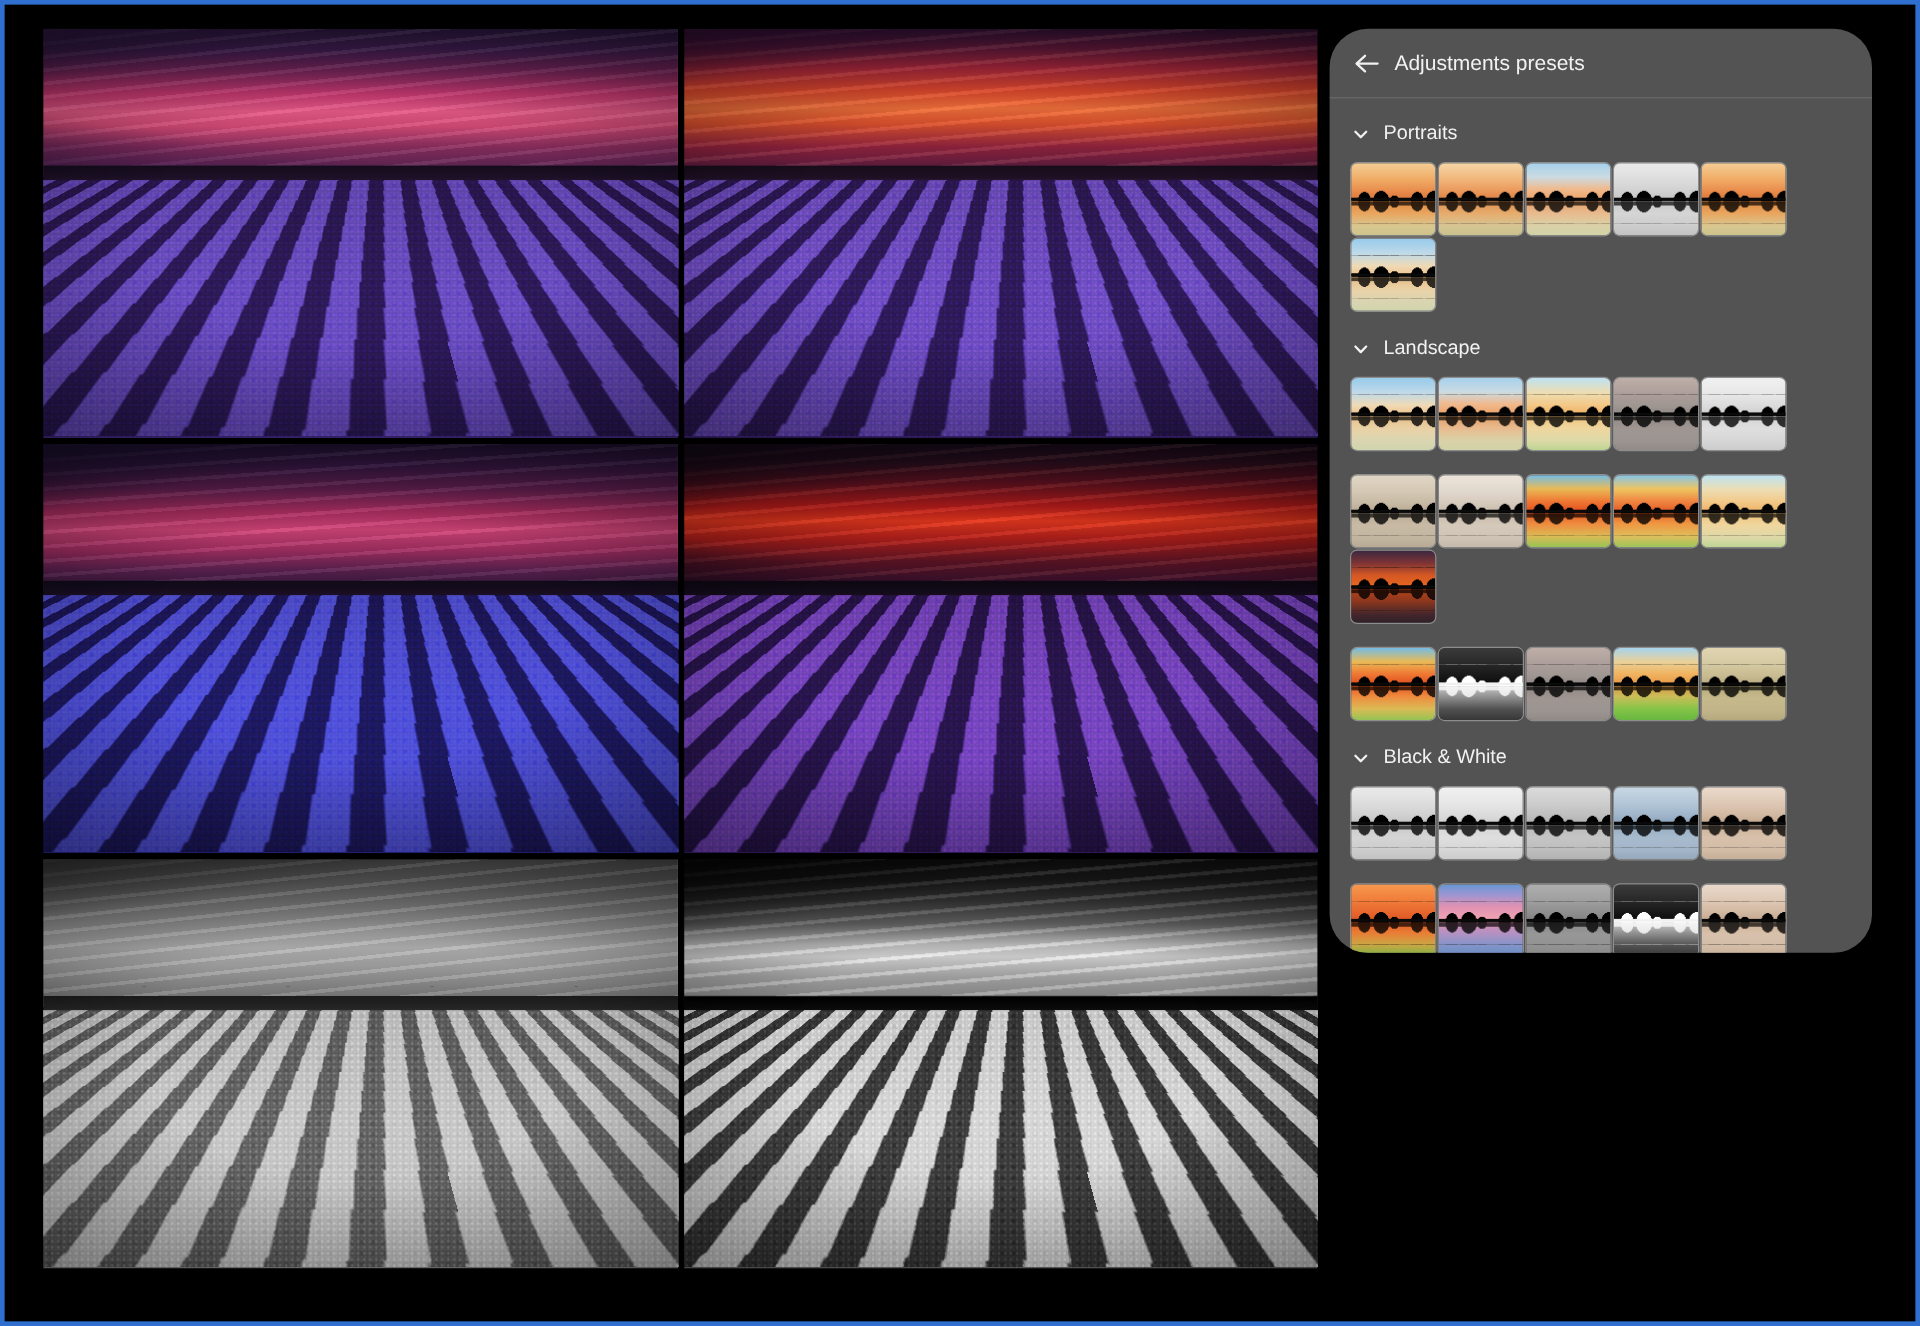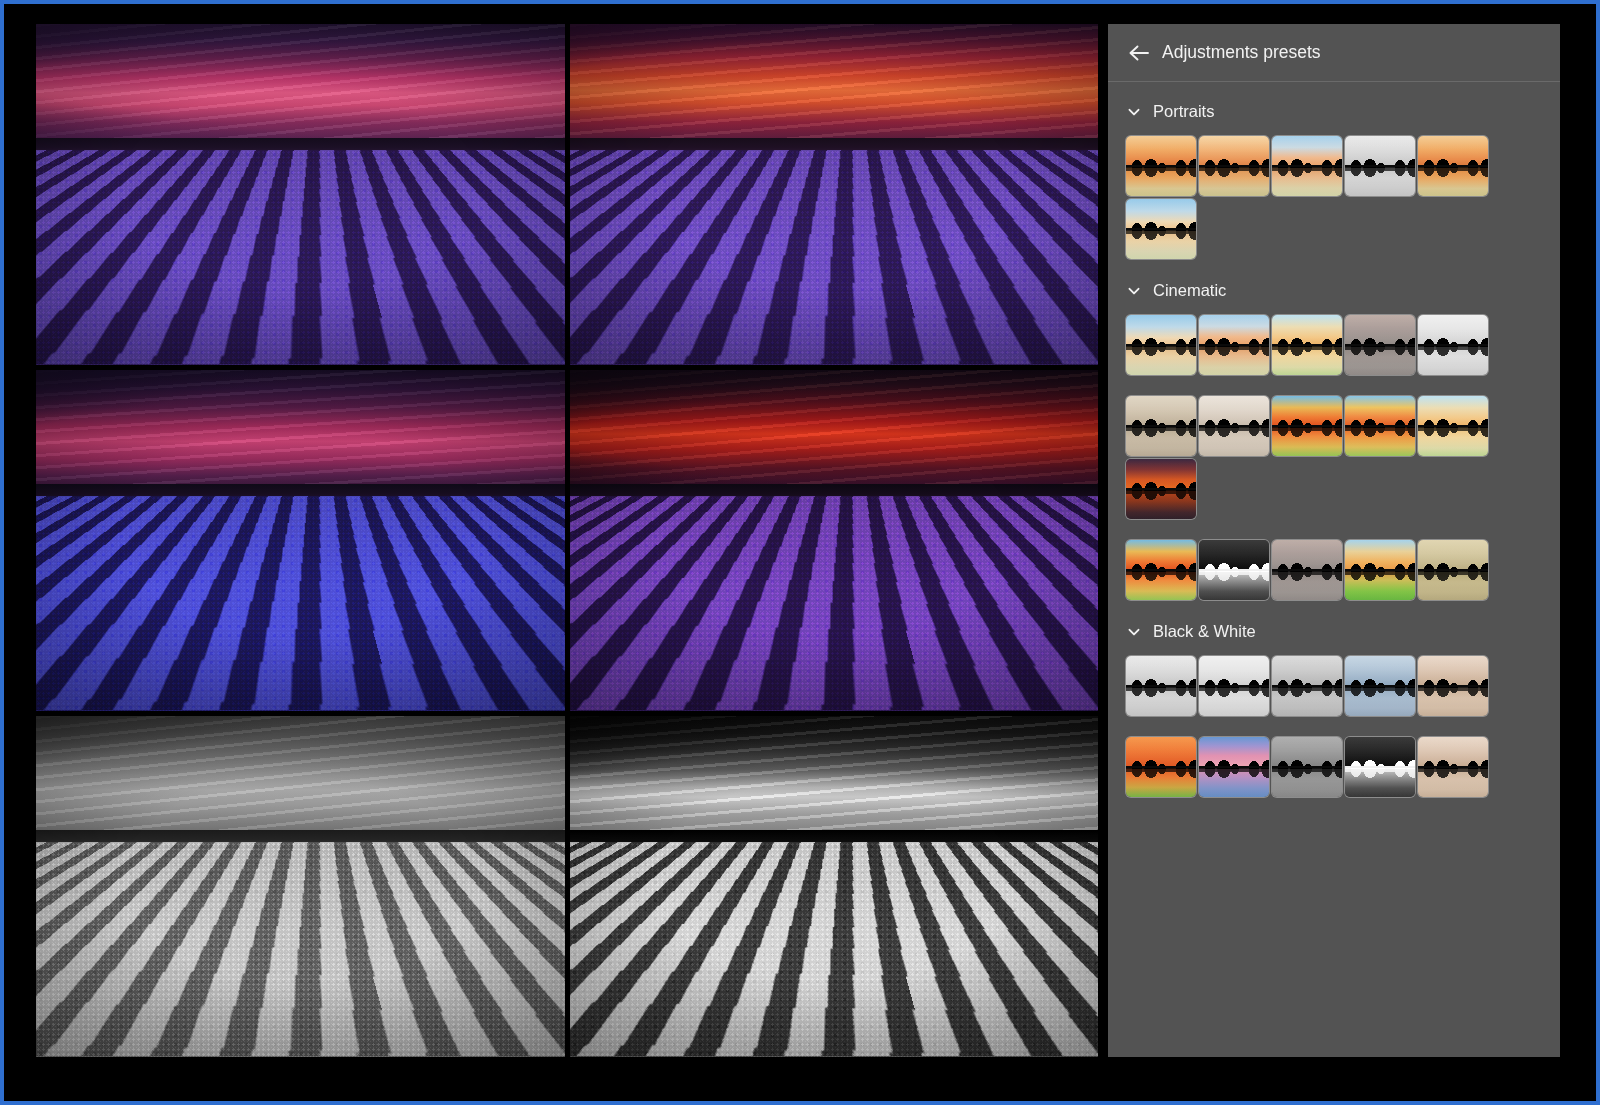--- a/index.html
+++ b/index.html
@@ -298,23 +298,24 @@
       radial-gradient(ellipse 6px 5px at 108px 78%, #000 70%, transparent 72%);
     opacity: .85;
   }
 
   
   #presets-panel {
     position: absolute;
     left: 1104px;
     top: 20px;
     width: 452px;
-    height: 1033px;
+    height: 770px;
     background: #535353;
     overflow: hidden;
+    border-radius: 32px;
   }
 
   #panel-header {
     height: 58px;
     display: flex;
     align-items: center;
     padding: 0 0 0 18px;
     border-bottom: 1px solid #6a6a6a;
   }
 
@@ -622,21 +623,21 @@
               </div>
             </div>
           </div>
           <div class="preset-group">
             <div class="group-header">
               <span class="chevron">
                 <svg width="16" height="16" viewBox="0 0 16 16" aria-hidden="true">
                   <path d="M3.5 5.8 L8 10.4 L12.5 5.8" fill="none" stroke="#f2f2f2" stroke-width="1.9" stroke-linecap="round" stroke-linejoin="round"></path>
                 </svg>
               </span>
-              <span class="group-title">Cinematic</span>
+              <span class="group-title">Landscape</span>
             </div>
             <div class="thumb-grid">
               <div class="thumb p-paleblue">
                 <div class="t-sky"></div>
                 <div class="t-water"></div>
                 <div class="t-trees"></div>
                 <div class="t-trees-r"></div>
                 <div class="t-band"></div>
                 <div class="t-haze"></div>
               </div>

